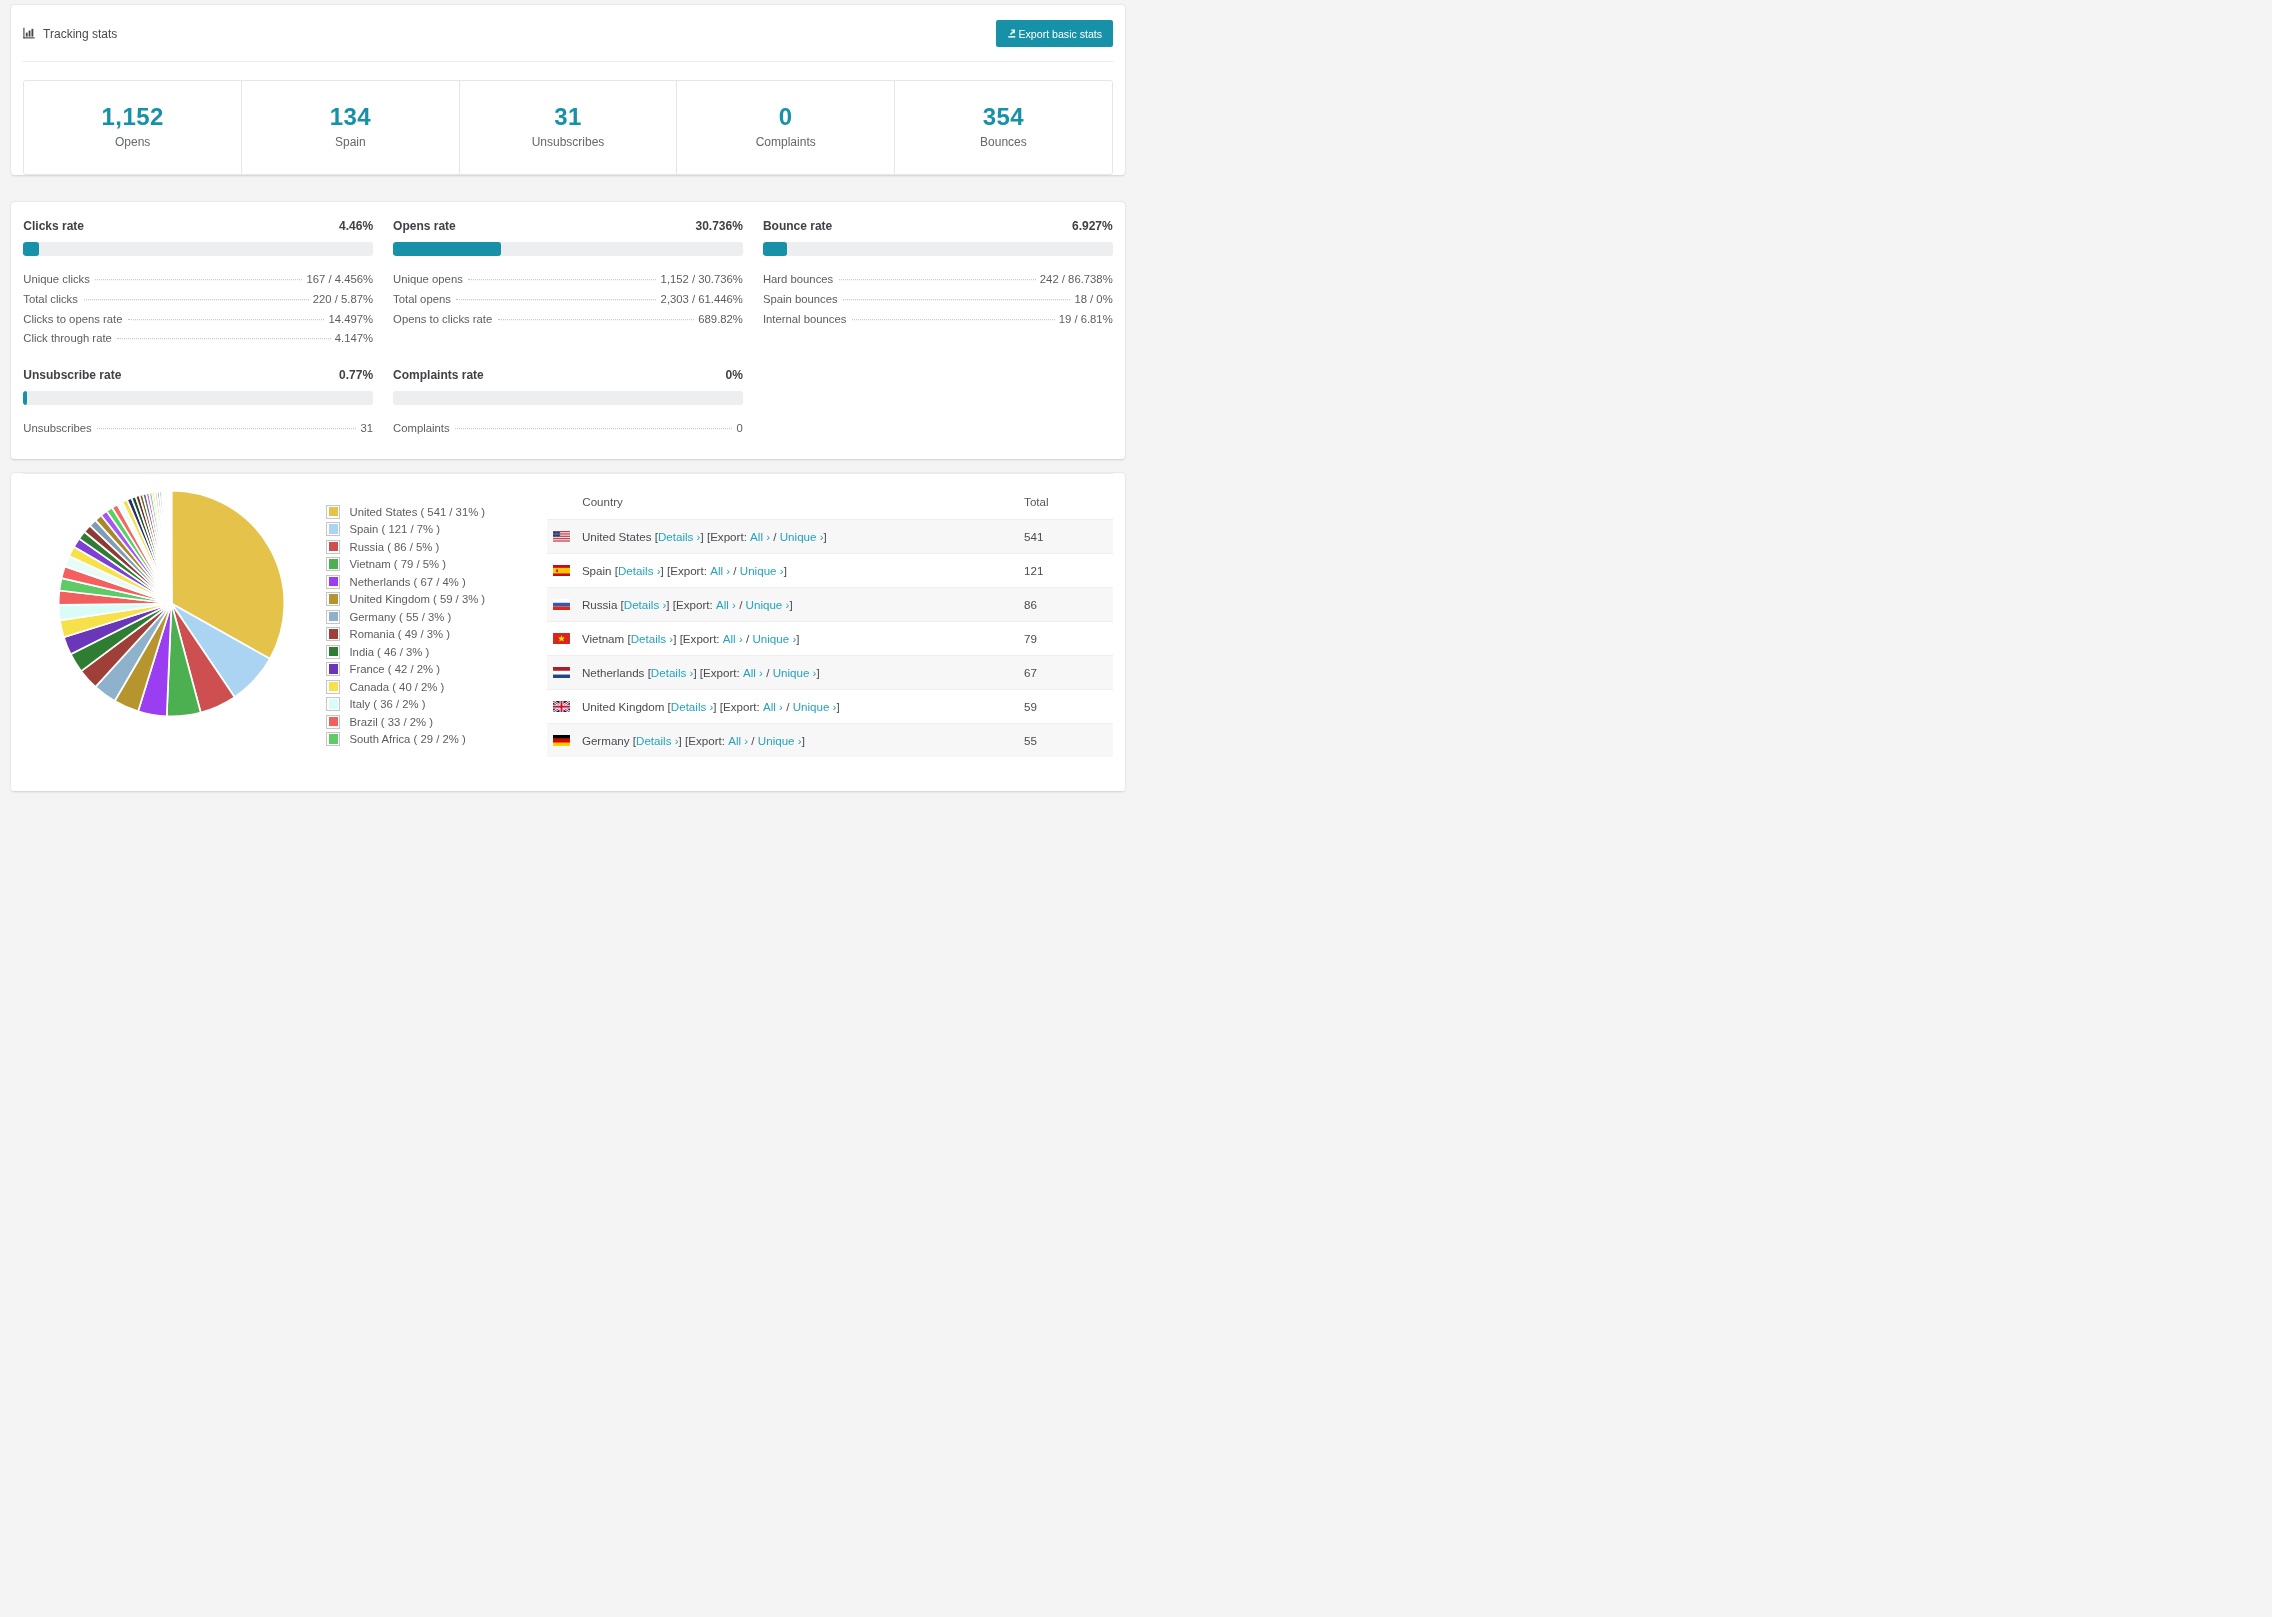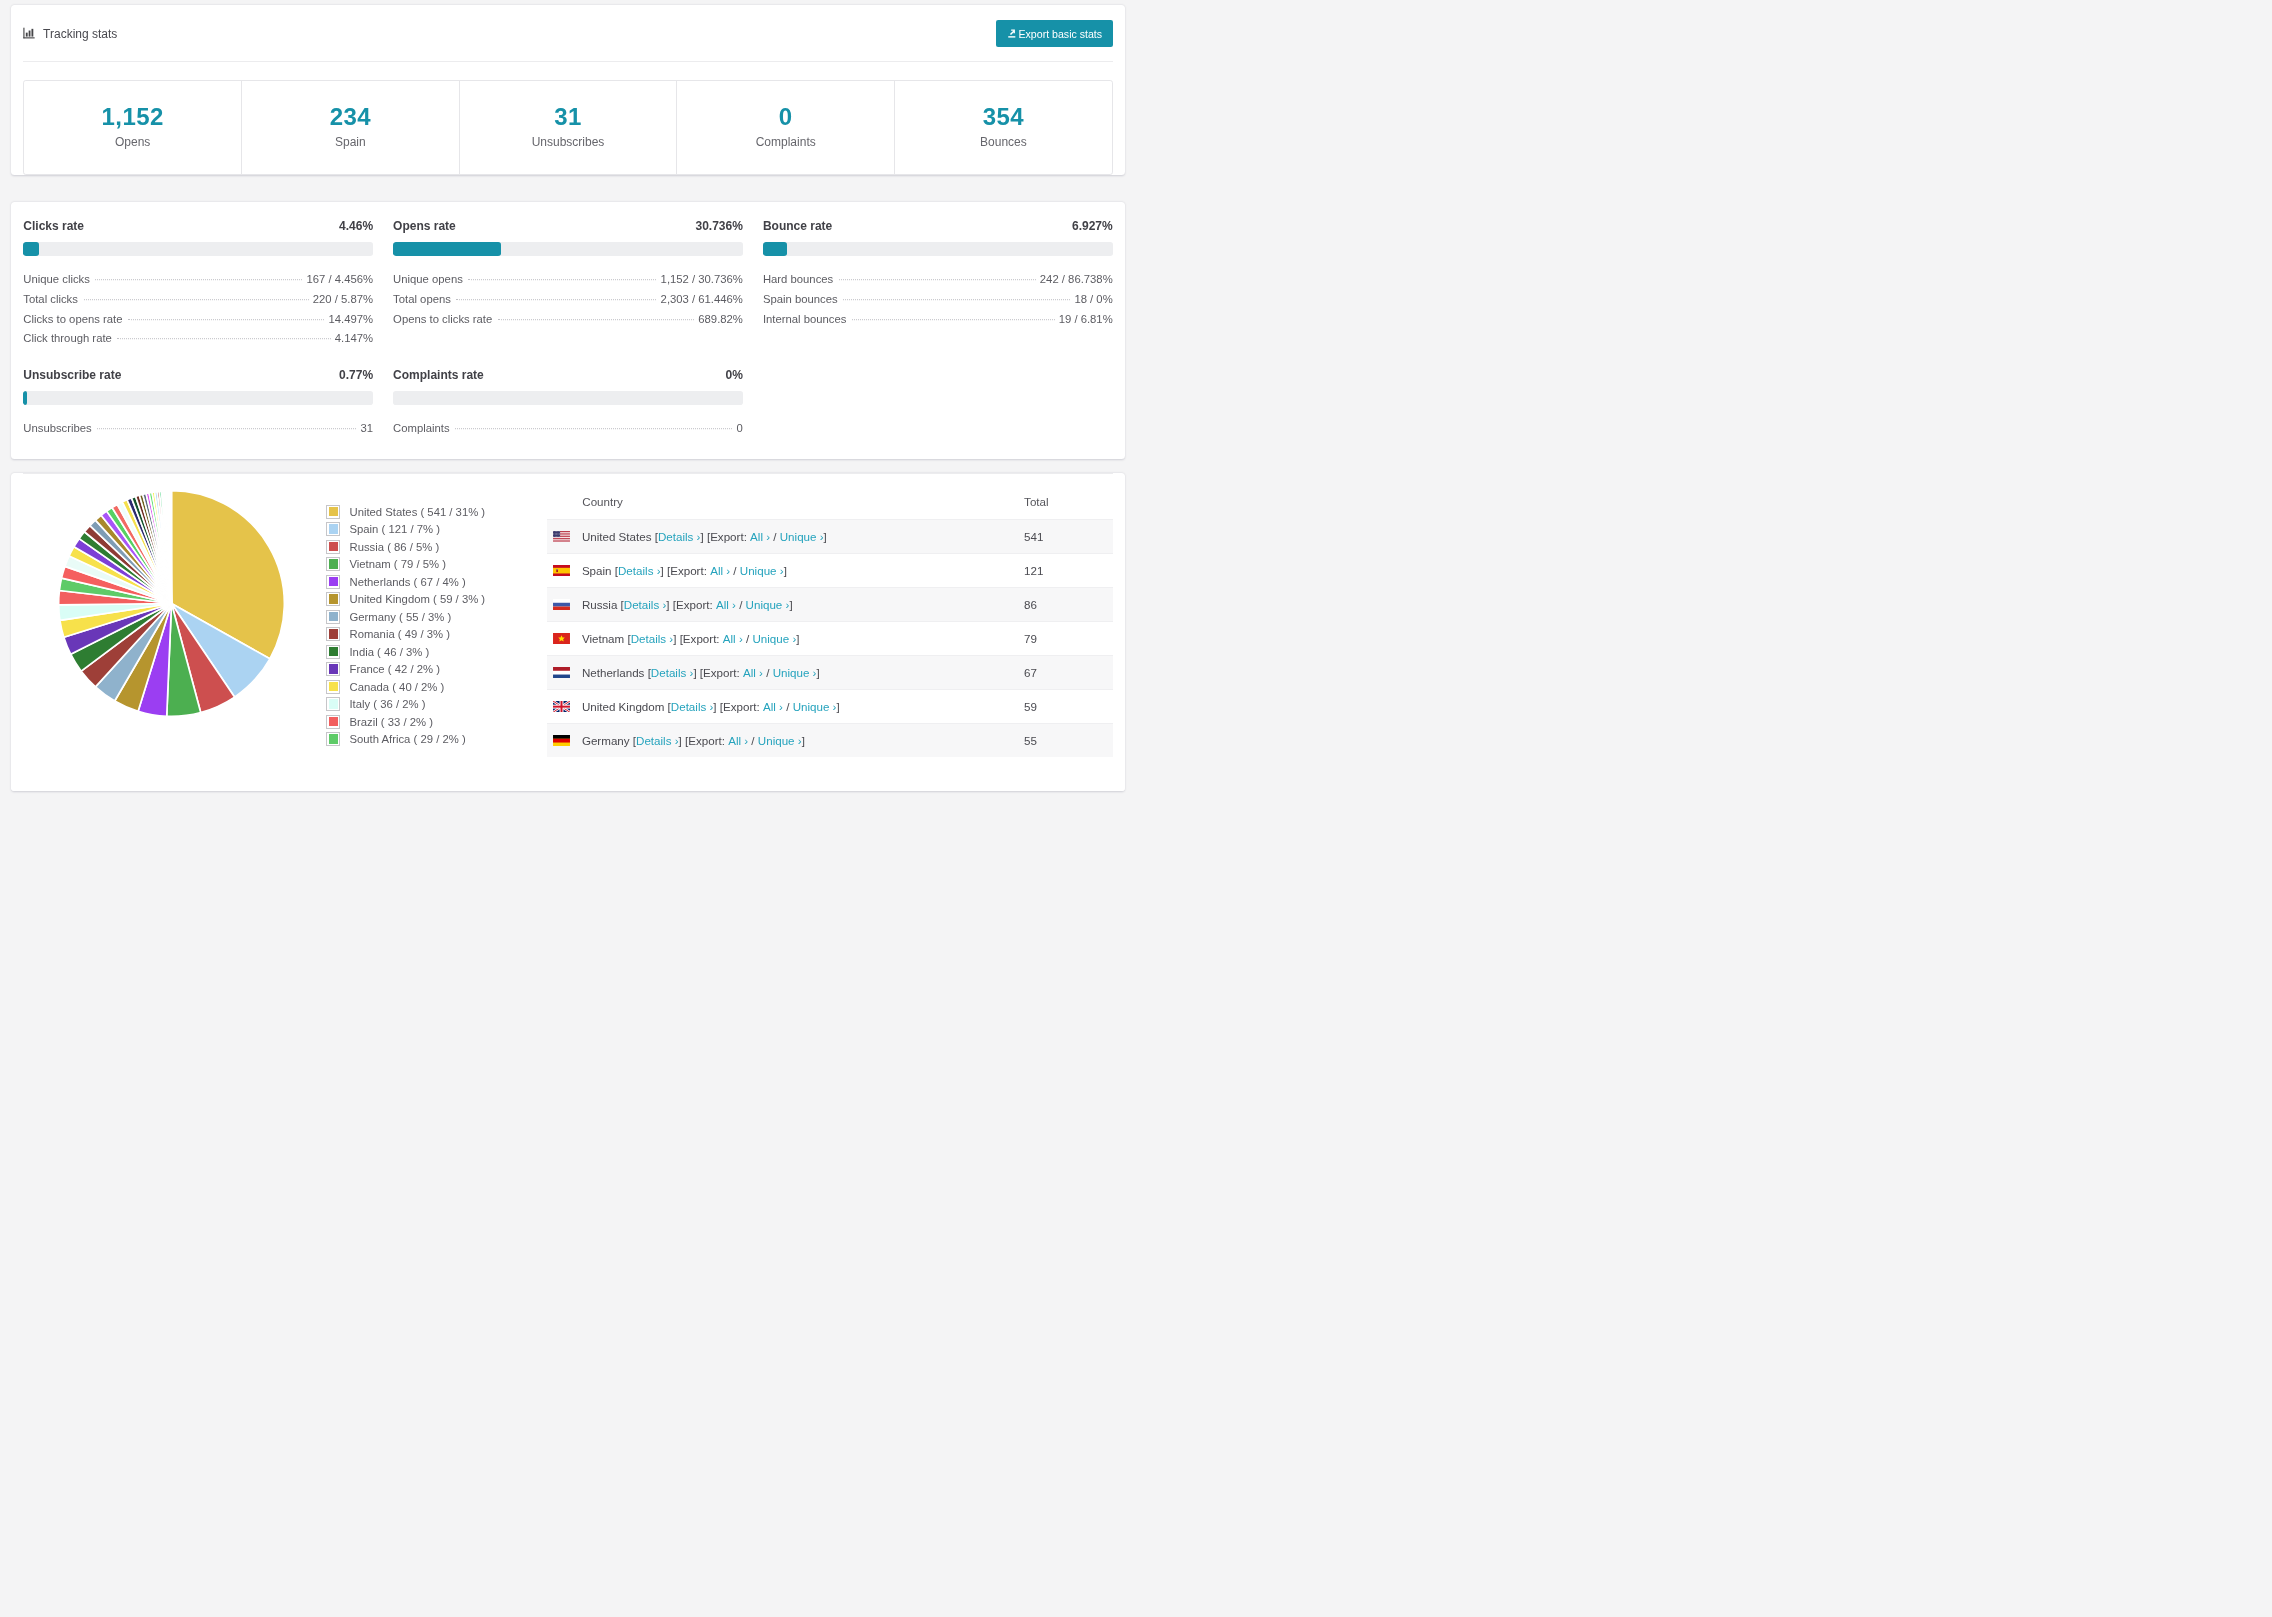--- a/index.html
+++ b/index.html
@@ -80,21 +80,21 @@
       <span>Export basic stats</span>
     </button>
   </div>
   <div class="divider"></div>
   <div class="summary" id="summaryStrip">
       <div class="cell">
         <span class="stat-value" style="color: rgb(22, 145, 168);">1,152</span>
         <span class="stat-label">Opens</span>
       </div>
       <div class="cell">
-        <span class="stat-value" style="color: rgb(22, 145, 168);">234</span>
+        <span class="stat-value" style="color: rgb(22, 145, 168);">134</span>
         <span class="stat-label">Spain</span>
       </div>
       <div class="cell">
         <span class="stat-value" style="color: rgb(22, 145, 168);">31</span>
         <span class="stat-label">Unsubscribes</span>
       </div>
       <div class="cell">
         <span class="stat-value" style="color: rgb(22, 145, 168);">0</span>
         <span class="stat-label">Complaints</span>
       </div>

